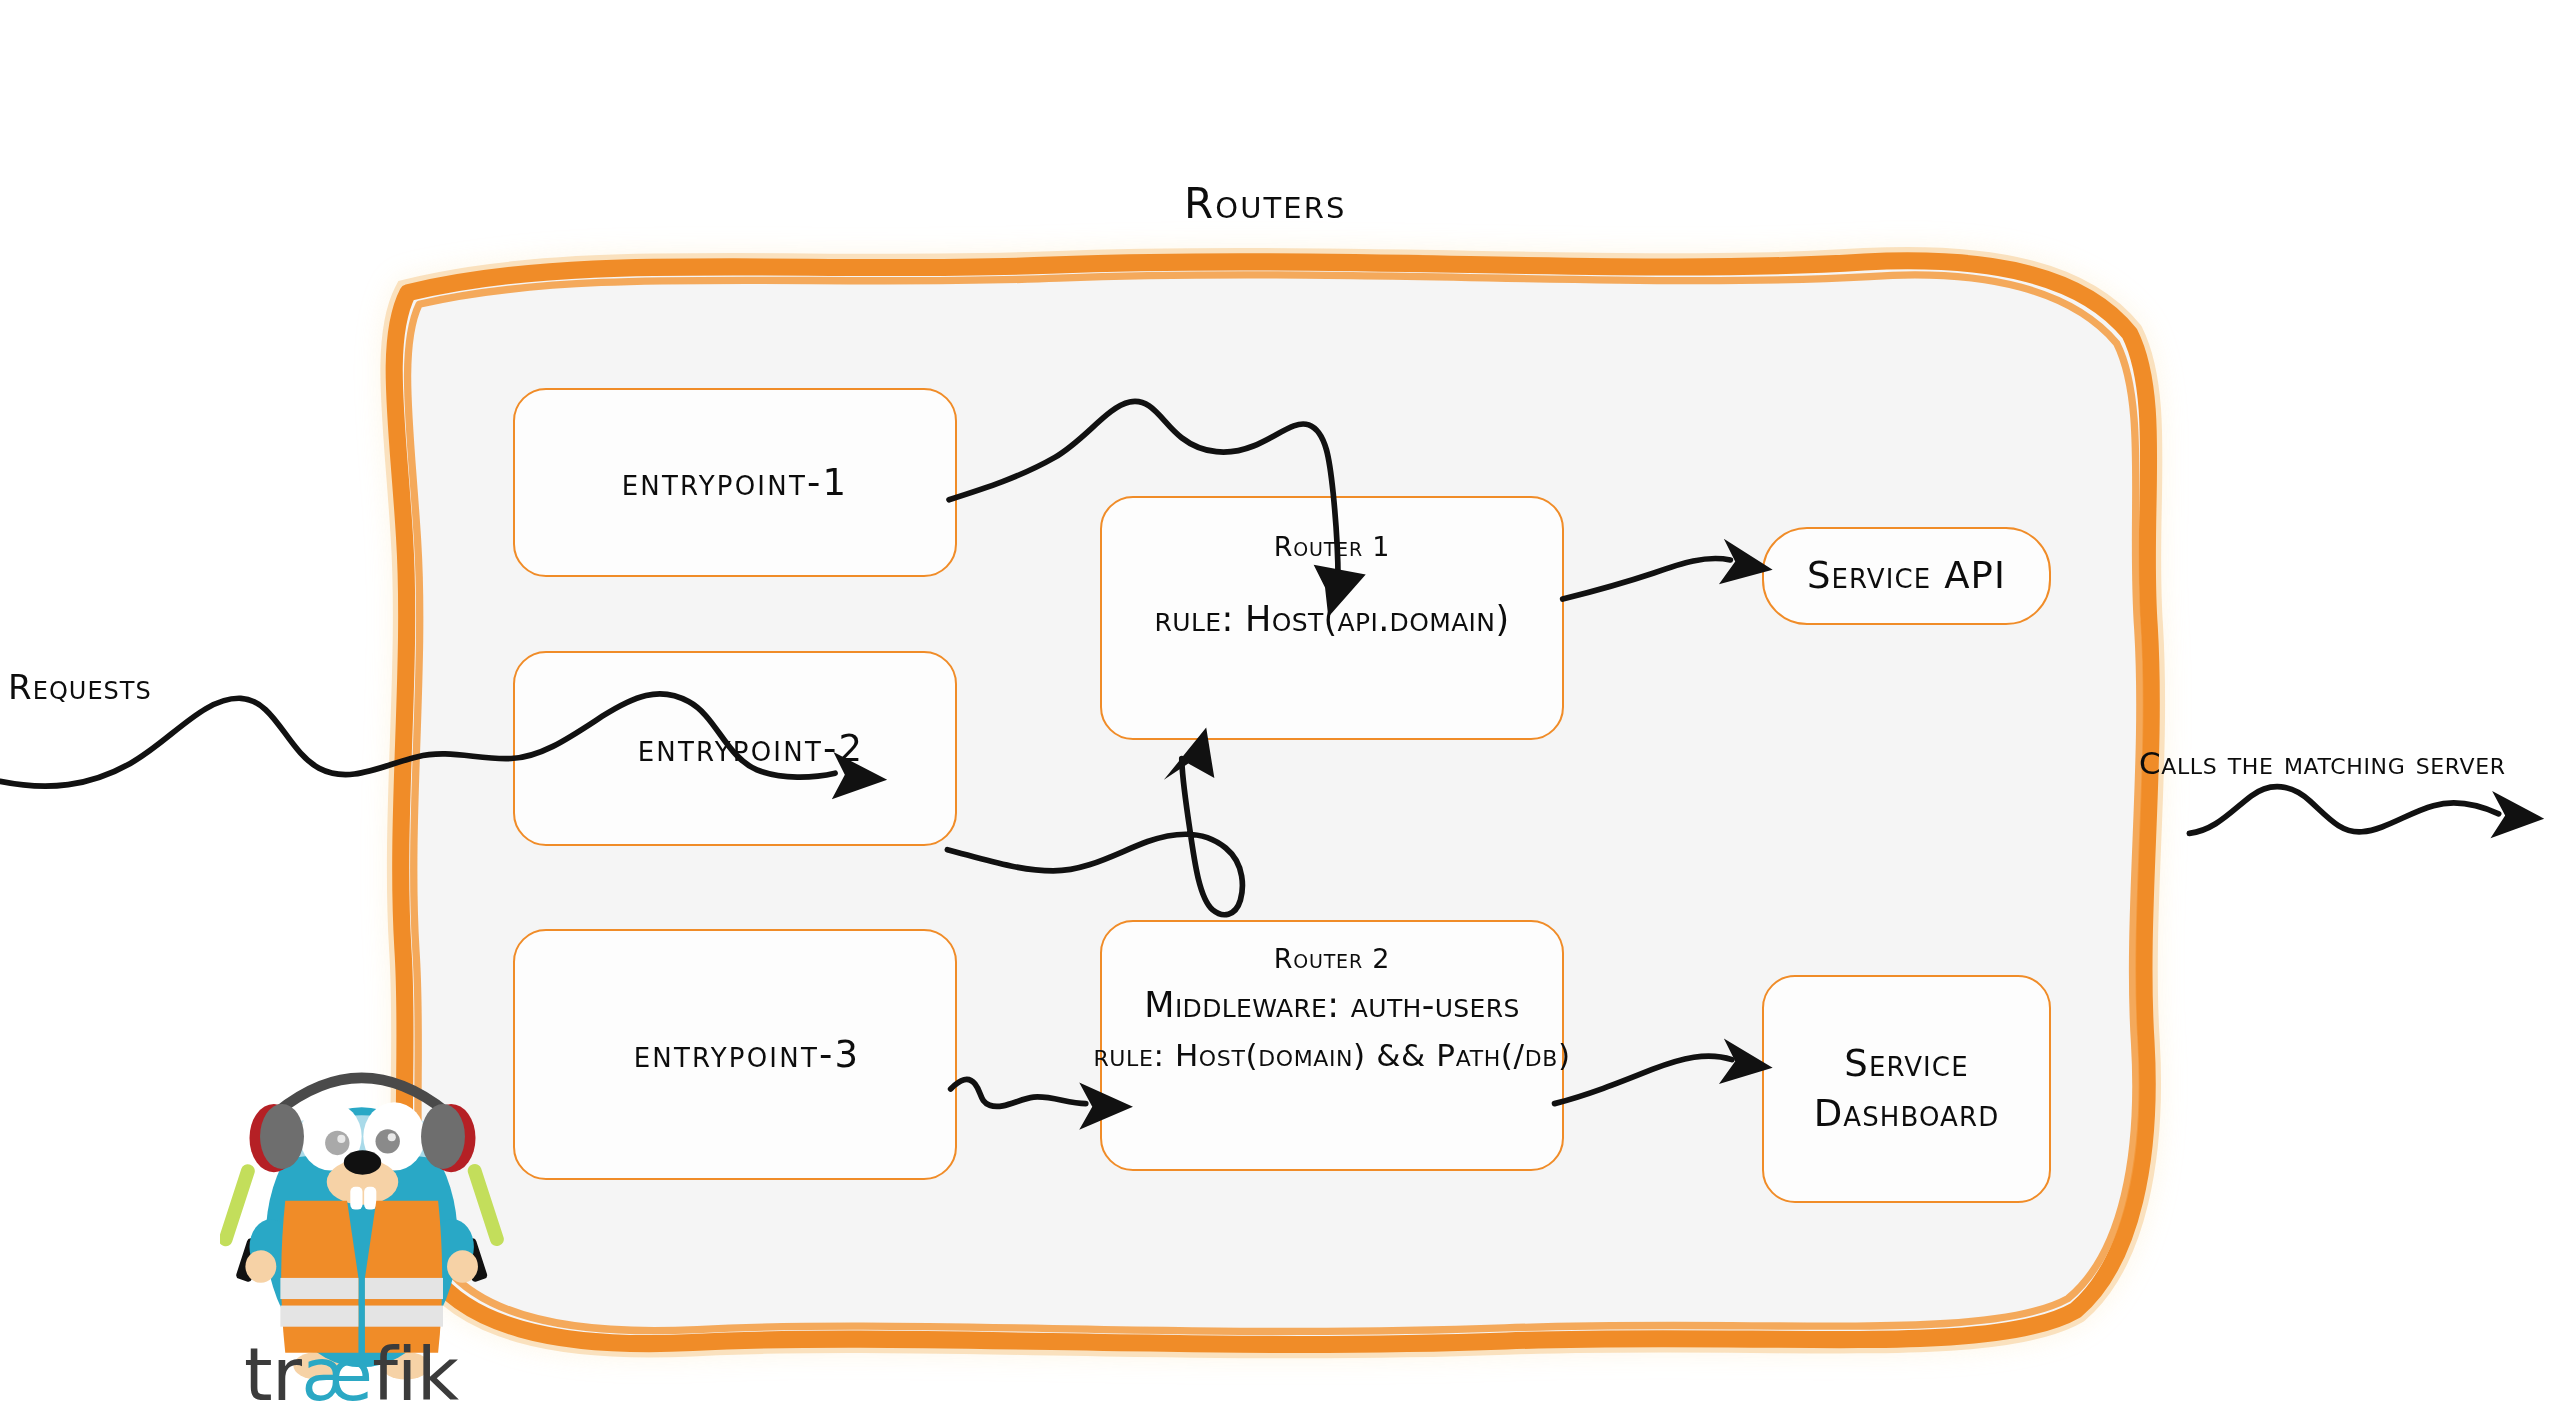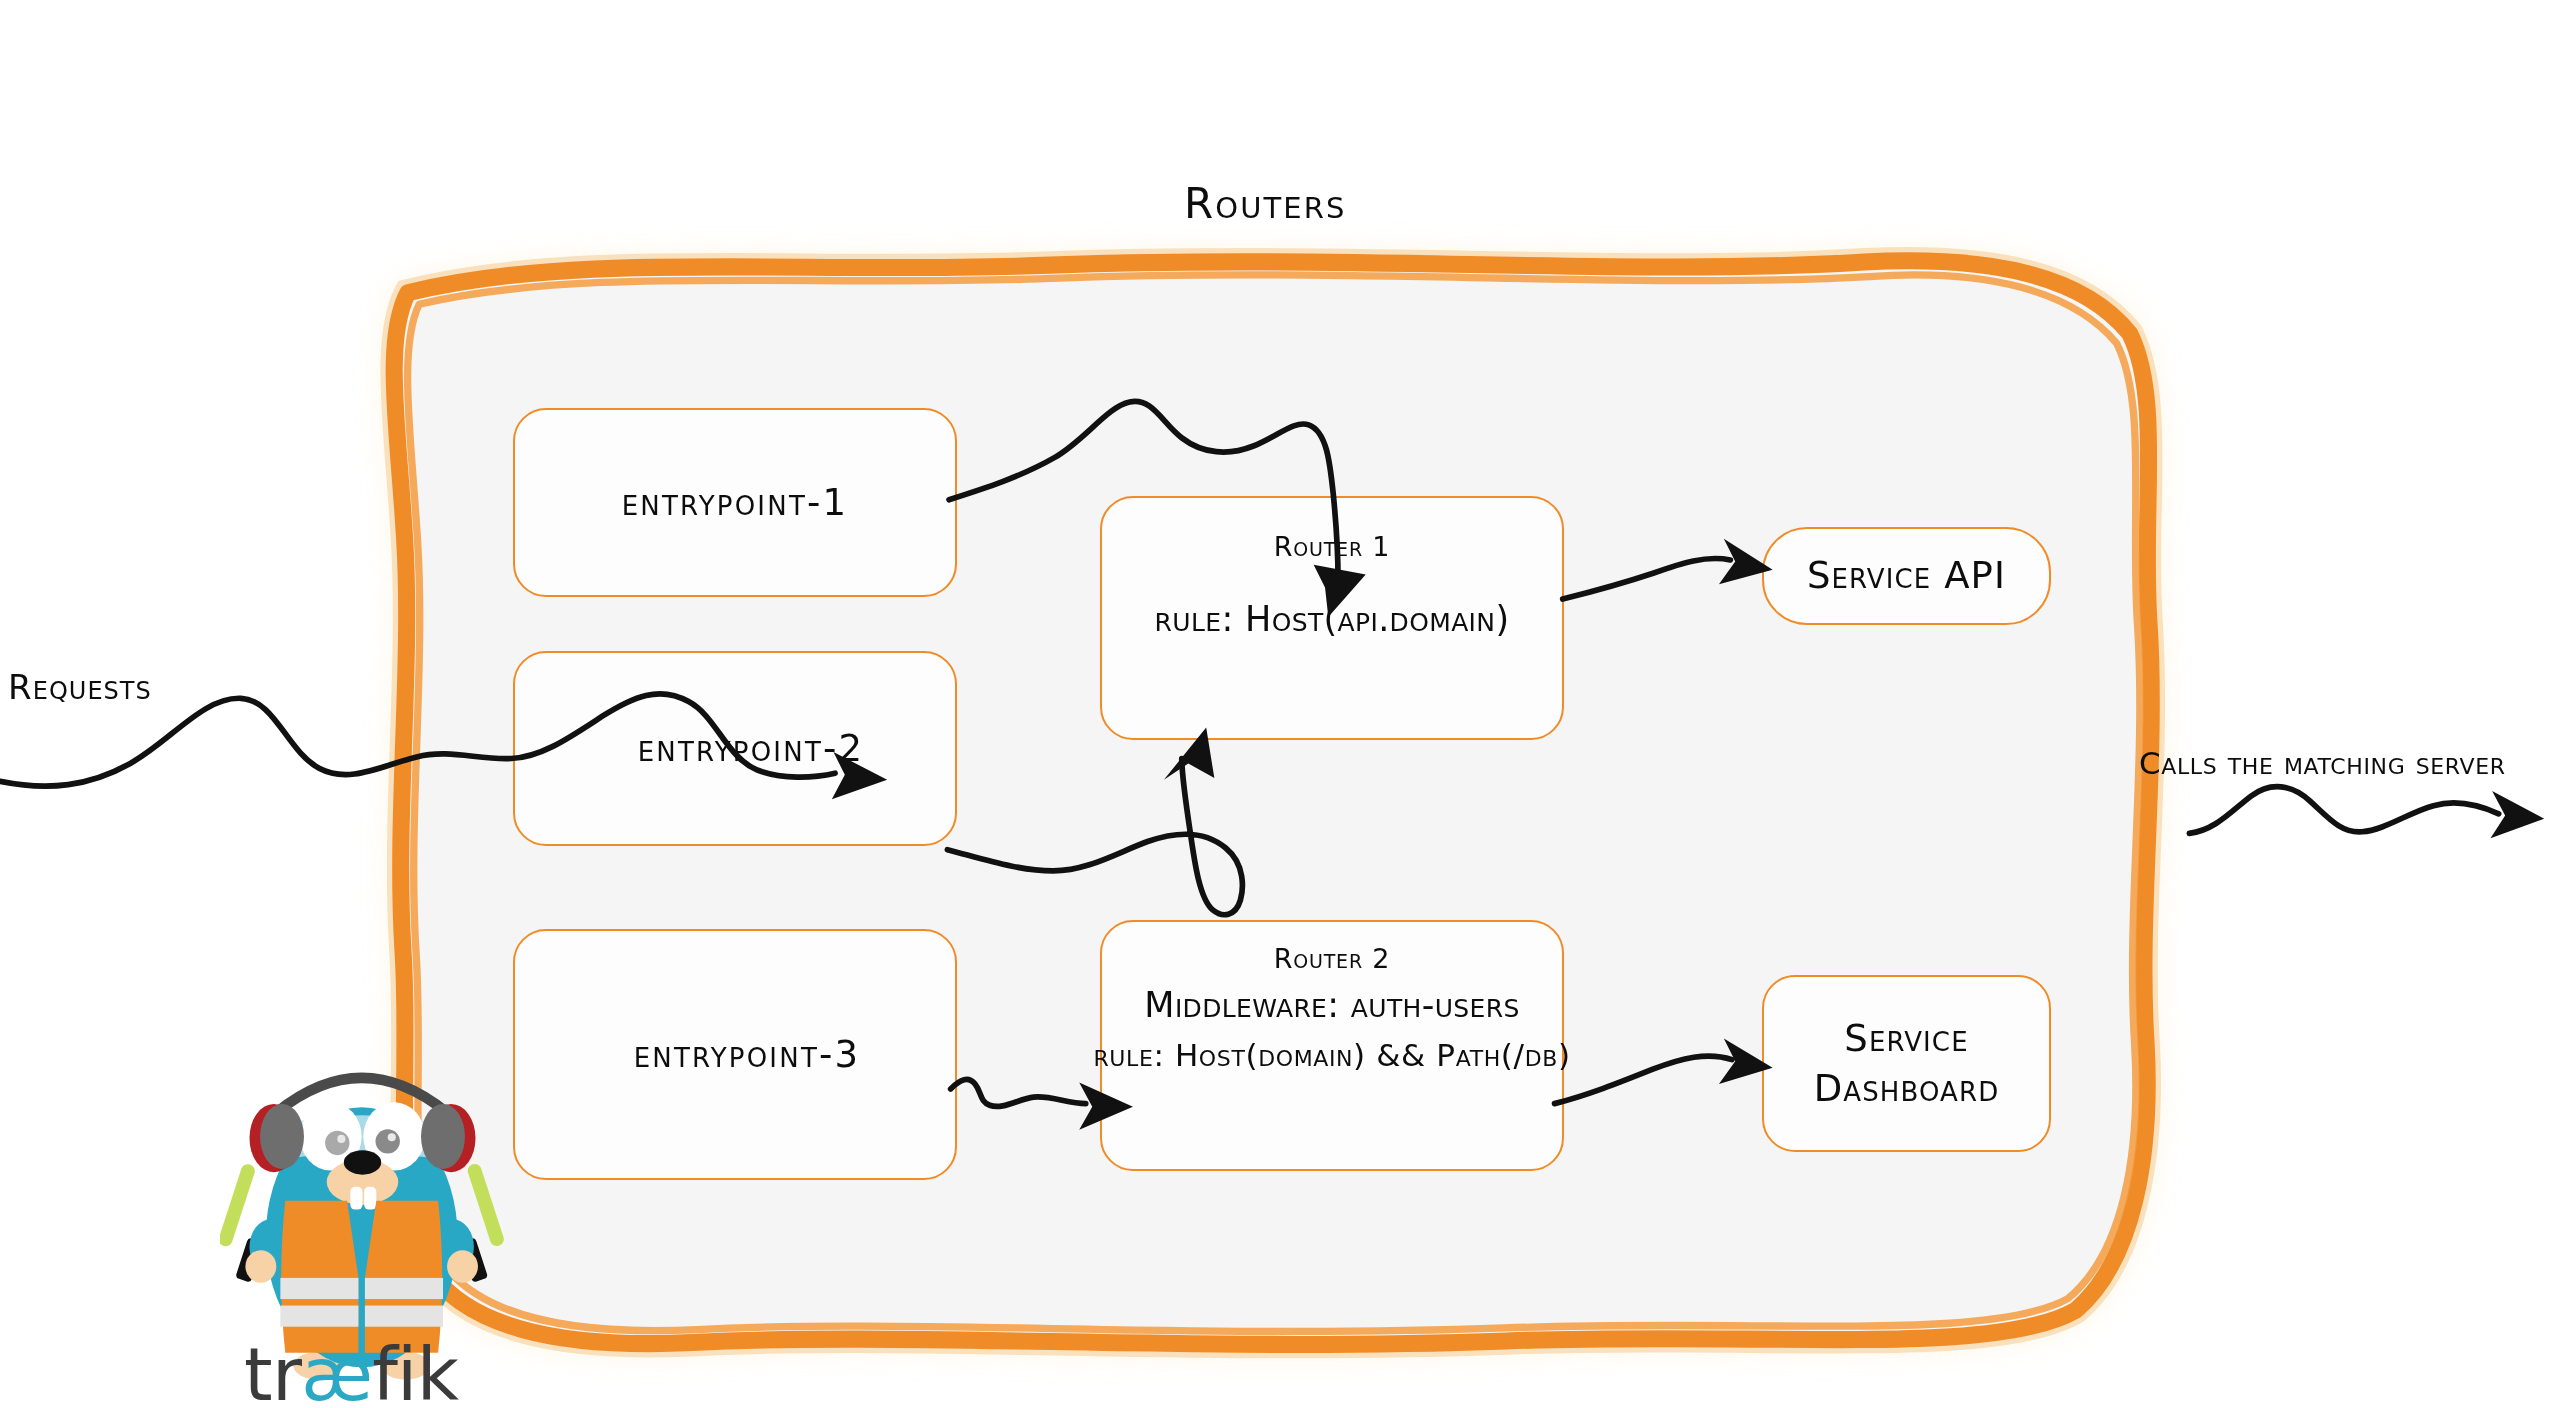--- a/index.html
+++ b/index.html
@@ -70,31 +70,31 @@
     font-variant: small-caps;
   }
   .service-label {
     font-size: 37px;
     font-variant: small-caps;
     letter-spacing: 0.03em;
     line-height: 1.35;
   }
 
   
-  #ep1 { left: 513px;  top: 408px;  width: 444px; height: 189px; }
+  #ep1 { left: 513px;  top: 388px;  width: 444px; height: 189px; }
   #ep2 { left: 513px;  top: 651px;  width: 444px; height: 195px; padding-left: 32px; }
   #ep3 { left: 513px;  top: 929px; width: 444px; height: 251px; padding-left: 24px; }
 
   #router1 { left: 1100px; top: 496px;  width: 464px; height: 244px;
              justify-content: flex-start; padding-top: 33px; gap: 37px; }
   #router2 { left: 1100px; top: 920px; width: 464px; height: 251px;
              justify-content: flex-start; padding-top: 21px; gap: 11.4px; }
 
   #svc-api  { left: 1762px; top: 527px;  width: 289px; height: 98px; border-radius: 45px; }
-  #svc-dash { left: 1762px; top: 975px; width: 289px; height: 177px; }
+  #svc-dash { left: 1762px; top: 975px; width: 289px; height: 228px; }
 
   
   .side-label {
     position: absolute;
     font-variant: small-caps;
     color: #0d0d0d;
   }
   #label-routers { left: 1184px; top: 179px; font-size: 42px; letter-spacing: 0.05em; }
   #label-requests { left: 8.1px; top: 667px; font-size: 34px; letter-spacing: 0.03em; }
   #label-calls { left: 2139px; top: 745px; font-size: 31px; letter-spacing: 0.02em; }

